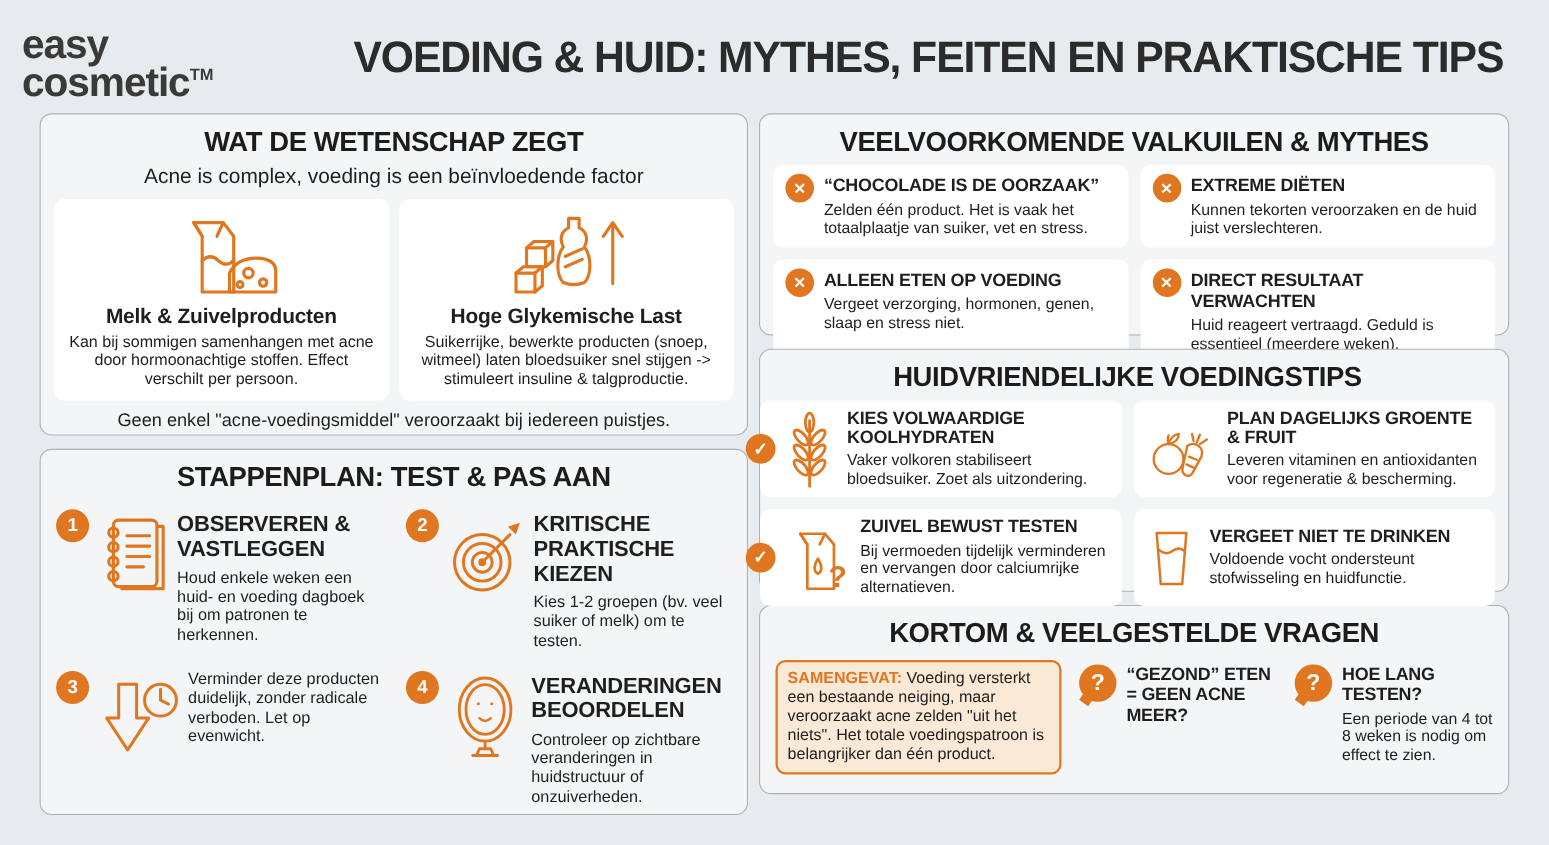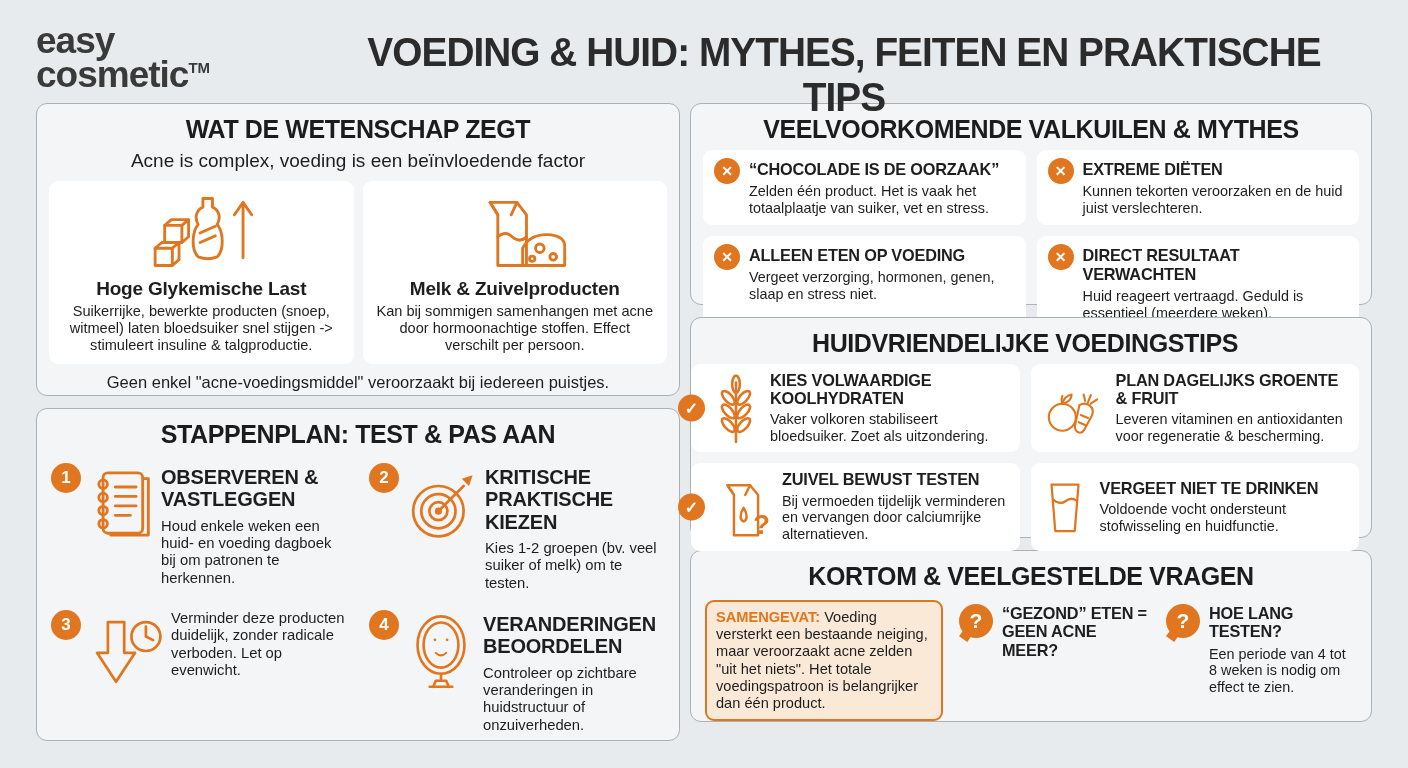--- a/index.html
+++ b/index.html
@@ -3,21 +3,21 @@
 <meta charset="utf-8">
 <style>
   html,body{margin:0;padding:0;overflow:hidden;}
   body{
     width:1408px;height:768px;
     background:#e8ebed;
     font-family:"Liberation Sans", sans-serif;
     color:#1e1e1e;
     -webkit-font-smoothing:antialiased;
   }
-  .header{display:flex;align-items:flex-start;padding:20px 36px 0;height:103px;box-sizing:border-box;}
+  .header{display:flex;align-items:flex-start;padding:20px 20px 0;height:103px;box-sizing:border-box;}
   .logo{width:280px;flex:none;color:#3a3a39;font-weight:bold;line-height:.92;letter-spacing:-1px;padding-top:4px;}
   .logo .l1{font-size:37px;}
   .logo .l2{font-size:37px;}
   .logo sup{font-size:15px;font-weight:bold;letter-spacing:0;vertical-align:14px;}
   .main-title{flex:1;text-align:center;font-size:40px;font-weight:bold;color:#2b2b2b;
     letter-spacing:-1px;margin:10px 0 0;transform:scaleX(.97);transform-origin:center;}
   .content{display:flex;gap:10px;padding:0 36px;align-items:flex-start;}
   .col{display:flex;flex-direction:column;gap:12px;}
   .col.left{width:644px;flex:none;}
   .col.right{width:682px;flex:none;}
@@ -59,21 +59,21 @@
   .tcard.checked{padding-left:22px;}
   .checkbadge{position:absolute;left:-13px;top:50%;transform:translateY(-50%);
     width:27px;height:27px;border-radius:50%;background:#e0761f;color:#fff;font-weight:bold;
     font-size:16px;display:flex;align-items:center;justify-content:center;}
   .tcard svg{flex:none;}
   .tcard .ttext h3{font-size:16.3px;margin:0 0 4px;line-height:1.08;letter-spacing:-.2px;}
   .tcard .ttext p{font-size:14.4px;line-height:1.15;margin:0;}
   
   .panel.faq{height:172px;}
   .faq-row{display:flex;gap:16px;align-items:flex-start;padding:3px 2px 0;}
-  .summary{width:238px;flex:none;background:#fbe9d7;border:2px solid #e0761f;border-radius:9px;
+  .summary{width:260px;flex:none;background:#fbe9d7;border:2px solid #e0761f;border-radius:9px;
     padding:7px 9px;font-size:14.6px;line-height:1.18;box-sizing:border-box;}
   .sum-label{color:#e0761f;font-weight:bold;}
   .qitem{display:flex;gap:9px;flex:1;align-items:flex-start;}
   .qbubble{position:relative;width:34px;height:34px;flex:none;background:#e0761f;border-radius:50%;
     color:#fff;display:flex;align-items:center;justify-content:center;font-size:21px;font-weight:bold;margin-top:4px;}
   .qbubble::after{content:"";position:absolute;left:2px;bottom:-2px;width:10px;height:10px;
     background:#e0761f;transform:rotate(35deg);}
   .qbubble span{position:relative;z-index:1;}
   .qitem .qtext h3{font-size:16.3px;margin:4px 0 5px;line-height:1.12;letter-spacing:-.2px;}
   .qitem .qtext p{font-size:14.4px;margin:0;line-height:1.17;}
@@ -92,43 +92,43 @@
 <div class="content">
 
   <div class="col left">
 
     <section class="panel science">
       <h2>WAT DE WETENSCHAP ZEGT</h2>
       <p class="subtitle">Acne is complex, voeding is een beïnvloedende factor</p>
       <div class="cards">
         <div class="card">
           <svg class="ic" width="128" height="86" viewBox="0 0 120 90" fill="none" stroke="currentColor" stroke-width="3" stroke-linecap="round" stroke-linejoin="round">
+            <path d="M34,14 L62,14 L72,27 L72,80 L42,80 L42,27 Z"></path>
+            <path d="M34,14 L42,27 M62,14 L56,27"></path>
+            <path d="M42,50 q8,-7 15,0 q8,7 15,0"></path>
+            <path d="M68,62 Q76,46 98,48 Q112,50 112,60 L112,80 L68,80 Z"></path>
+            <circle cx="86" cy="62" r="4.5"></circle>
+              <circle cx="100" cy="71" r="3.5"></circle>
+              <circle cx="78" cy="73" r="2.8"></circle>
+          </svg>
+          <h3>Melk &amp; Zuivelproducten</h3>
+          <p>Kan bij sommigen samenhangen met acne door hormoonachtige stoffen. Effect verschilt per persoon.</p>
+        </div>
+        <div class="card">
+          <svg class="ic" width="128" height="86" viewBox="0 0 120 90" fill="none" stroke="currentColor" stroke-width="3" stroke-linecap="round" stroke-linejoin="round">
             <rect x="22" y="38" width="18" height="18"></rect>
               <path d="M22,38 l7,-6 h18 l-7,6 M40,38 l7,-6 v18 l-7,6"></path>
             <rect x="12" y="62" width="18" height="18"></rect>
               <path d="M12,62 l7,-6 h18 l-7,6 M30,62 l7,-6 v18 l-7,6"></path>
             <path d="M62,10 h10 v9 c7,3 9,11 5,18 c7,9 7,27 0,34 q-10,4 -20,0 c-7,-7 -7,-25 0,-34 c-4,-7 -2,-15 5,-18 z"></path>
             <path d="M59,46 l16,-7 M59,56 l16,-7"></path>
             <path d="M104,72 V16 M95,27 L104,14 L113,27"></path>
           </svg>
           <h3>Hoge Glykemische Last</h3>
           <p>Suikerrijke, bewerkte producten (snoep, witmeel) laten bloedsuiker snel stijgen -&gt; stimuleert insuline &amp; talgproductie.</p>
-        </div>
-        <div class="card">
-          <svg class="ic" width="128" height="86" viewBox="0 0 120 90" fill="none" stroke="currentColor" stroke-width="3" stroke-linecap="round" stroke-linejoin="round">
-            <path d="M34,14 L62,14 L72,27 L72,80 L42,80 L42,27 Z"></path>
-            <path d="M34,14 L42,27 M62,14 L56,27"></path>
-            <path d="M42,50 q8,-7 15,0 q8,7 15,0"></path>
-            <path d="M68,62 Q76,46 98,48 Q112,50 112,60 L112,80 L68,80 Z"></path>
-            <circle cx="86" cy="62" r="4.5"></circle>
-              <circle cx="100" cy="71" r="3.5"></circle>
-              <circle cx="78" cy="73" r="2.8"></circle>
-          </svg>
-          <h3>Melk &amp; Zuivelproducten</h3>
-          <p>Kan bij sommigen samenhangen met acne door hormoonachtige stoffen. Effect verschilt per persoon.</p>
         </div>
       </div>
       <p class="footnote">Geen enkel "acne-voedingsmiddel" veroorzaakt bij iedereen puistjes.</p>
     </section>
 
     <section class="panel steps">
       <h2>STAPPENPLAN: TEST &amp; PAS AAN</h2>
       <div class="steps-grid">
 
         <div class="step">

